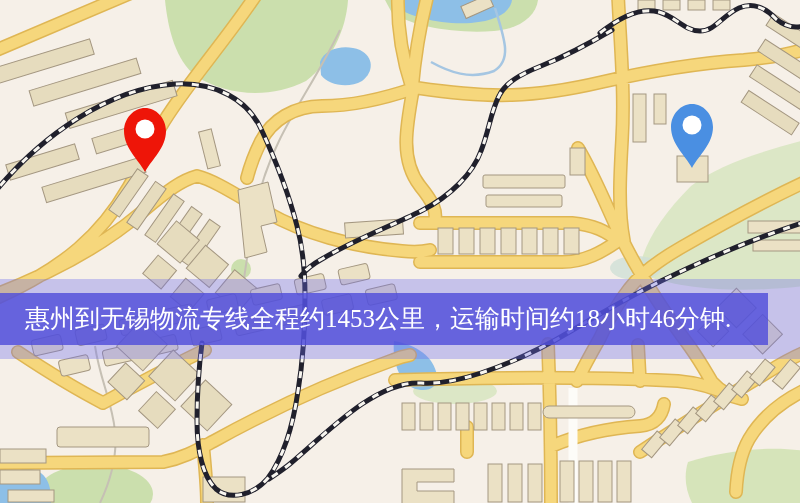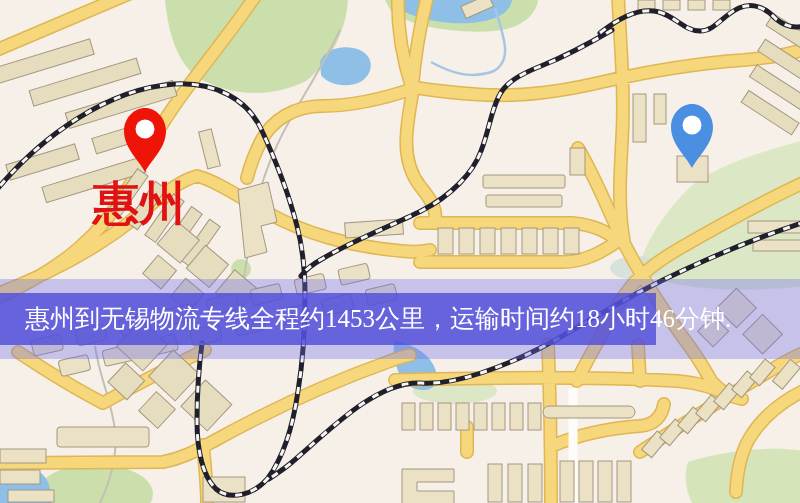--- a/index.html
+++ b/index.html
@@ -23,21 +23,21 @@
   
   .pin{position:absolute;width:46px;height:66px;}
   .pin-red{left:122px;top:106px;}
   .pin-blue{left:669px;top:102px;}
   .city-label{position:absolute;font-family:"Liberation Serif","DejaVu Serif",serif;
               font-size:46px;font-weight:700;line-height:1;white-space:nowrap;}
   .label-origin{left:93px;top:181px;color:#e01212;}
   .label-dest{left:646px;top:181px;color:#1a18cf;}
   .banner-halo{position:absolute;left:0;top:279px;width:800px;height:80px;
                background:rgba(110,108,238,0.35);}
-  .banner{position:absolute;left:0;top:293px;width:656px;height:52px;
+  .banner{position:absolute;left:0;top:293px;width:768px;height:52px;
           background:rgba(80,78,218,0.82);}
   .banner span{display:block;padding-left:25px;line-height:52px;font-size:25px;color:#ffffff;
                font-family:"Liberation Serif","DejaVu Serif",serif;white-space:nowrap;}
 </style>
 </head>
 <body>
 
 <div class="screen">
 
   <svg class="map" width="800" height="503" viewBox="0 0 800 503">
@@ -228,20 +228,19 @@
   <svg class="pin pin-red" viewBox="-23 -66 46 66">
     <path d="M0,0 C-7,-13 -21,-24 -21,-41 C-21,-54 -11,-64 0,-64 C11,-64 21,-54 21,-41 C21,-24 7,-13 0,0 Z" fill="#ee1508"></path>
     <circle cx="0" cy="-43" r="9.5" fill="#ffffff"></circle>
   </svg>
 
   <svg class="pin pin-blue" viewBox="-23 -66 46 66">
     <path d="M0,0 C-7,-13 -21,-24 -21,-41 C-21,-54 -11,-64 0,-64 C11,-64 21,-54 21,-41 C21,-24 7,-13 0,0 Z" fill="#4a8fe2"></path>
     <circle cx="0" cy="-43" r="9.5" fill="#ffffff"></circle>
   </svg>
 
-  <div class="city-label label-origin">惠州</div>
 
   <div class="banner-halo"></div>
   <div class="banner">
     <span>惠州到无锡物流专线全程约1453公里，运输时间约18小时46分钟.</span>
   </div>
 
 </div>
 
 </body></html>

